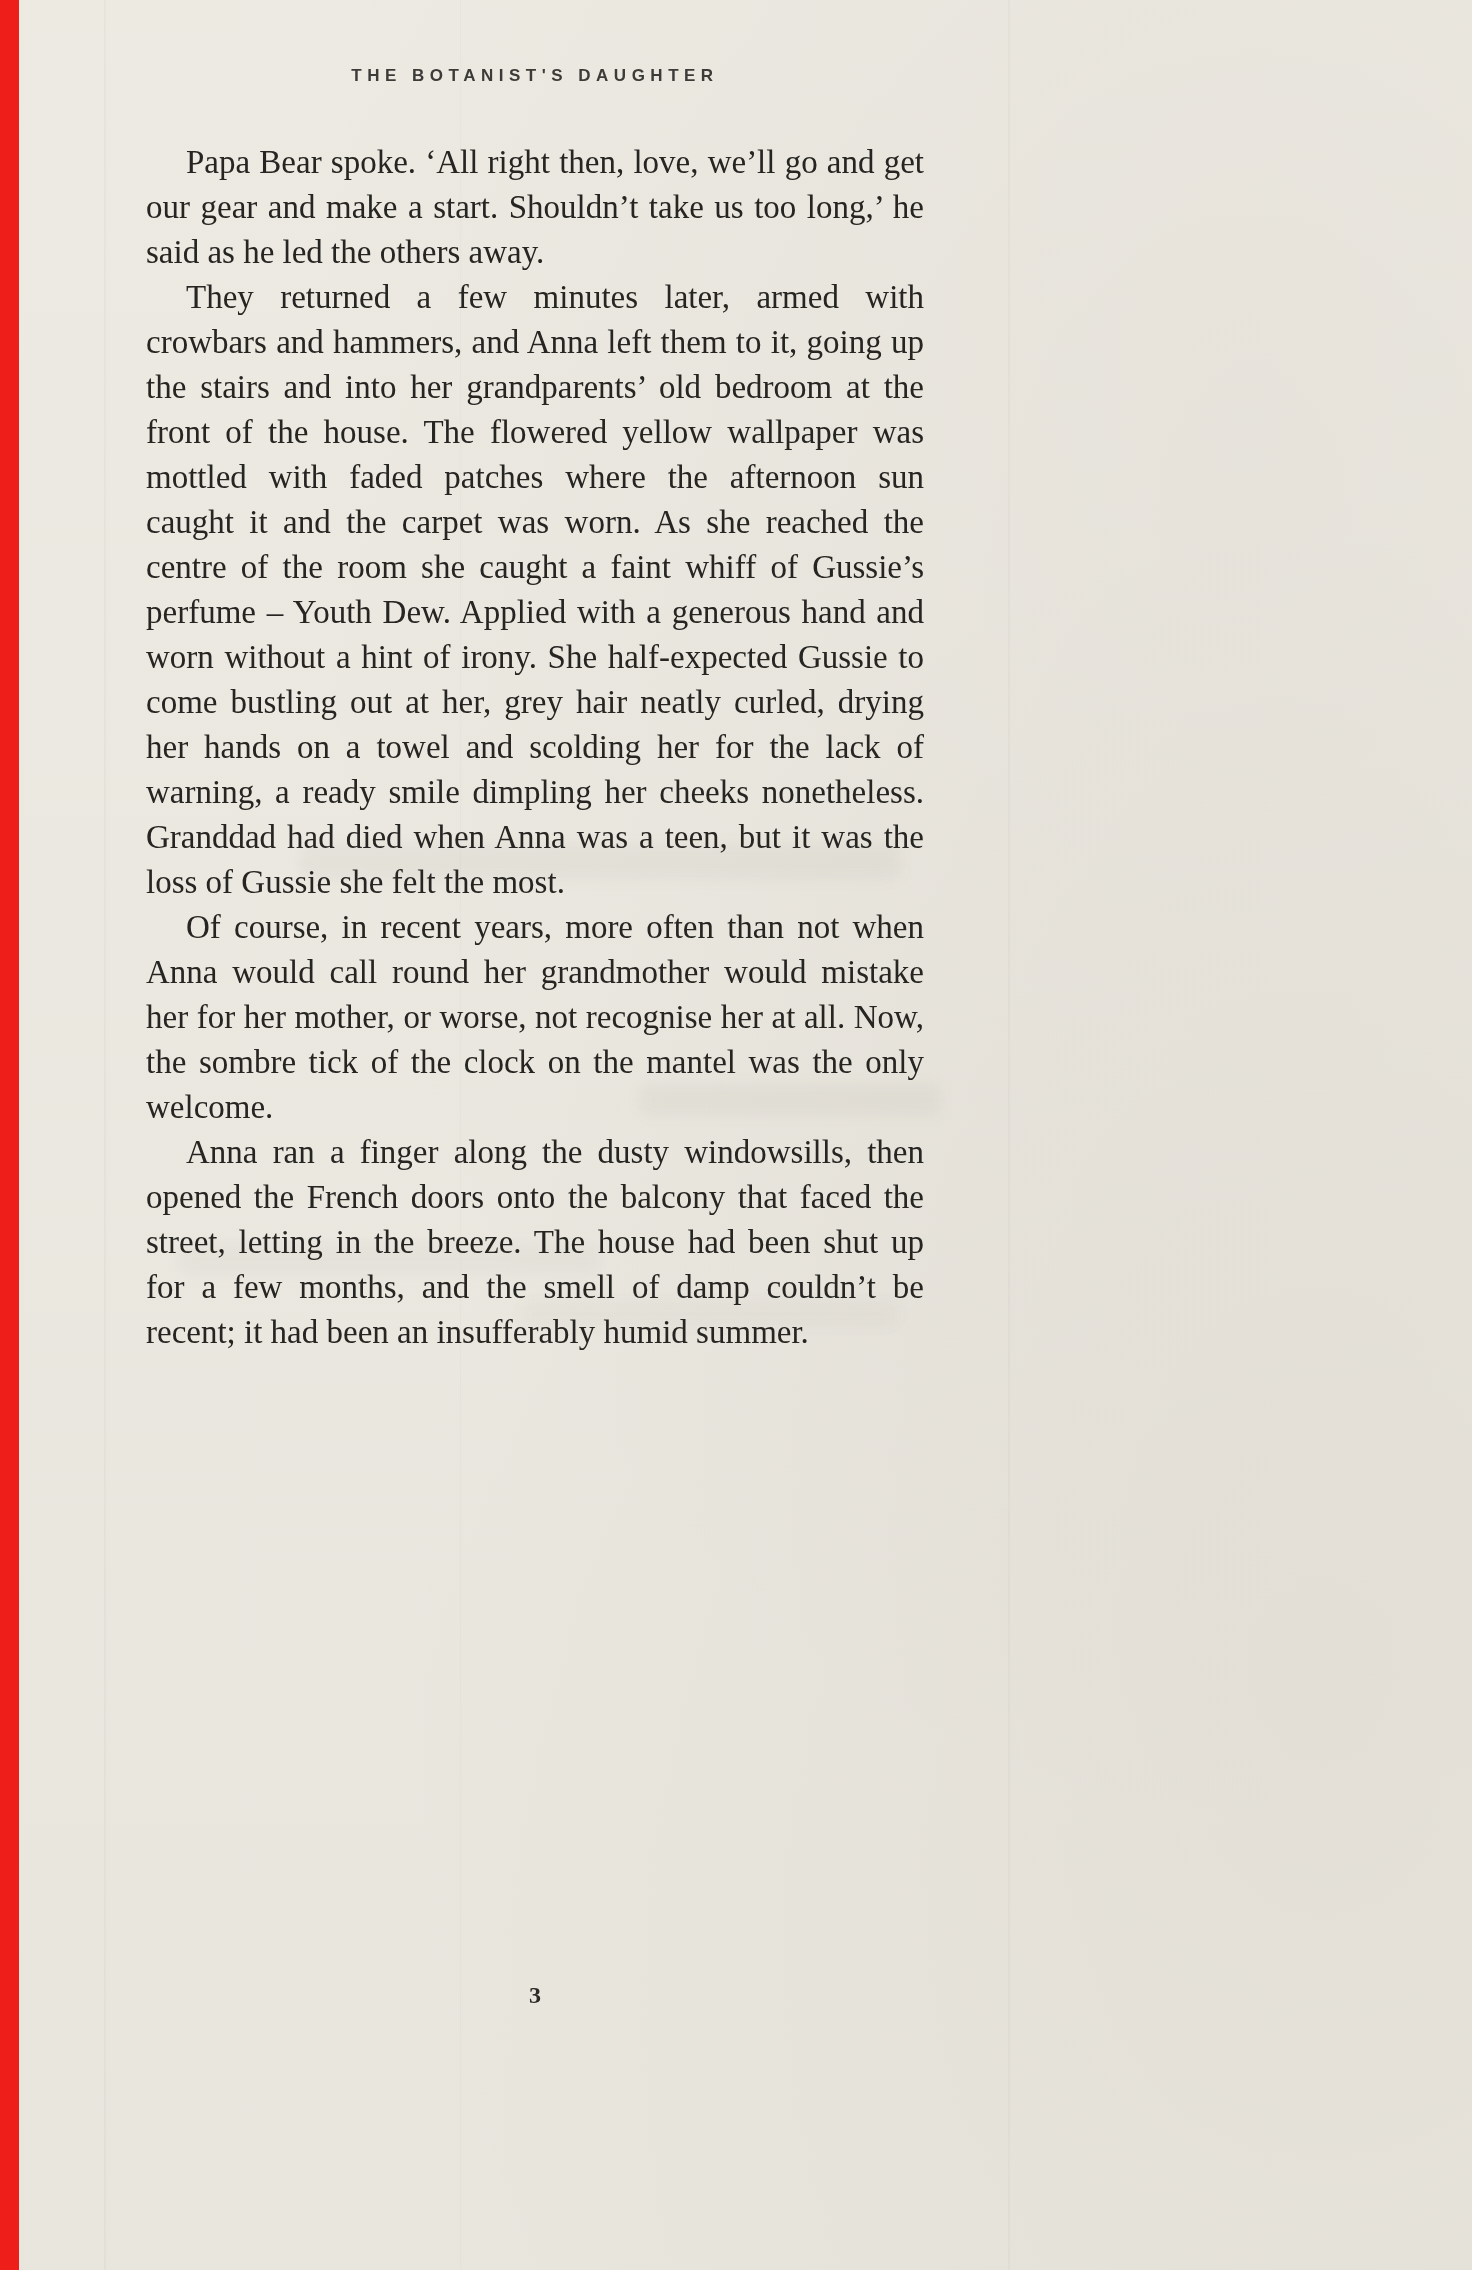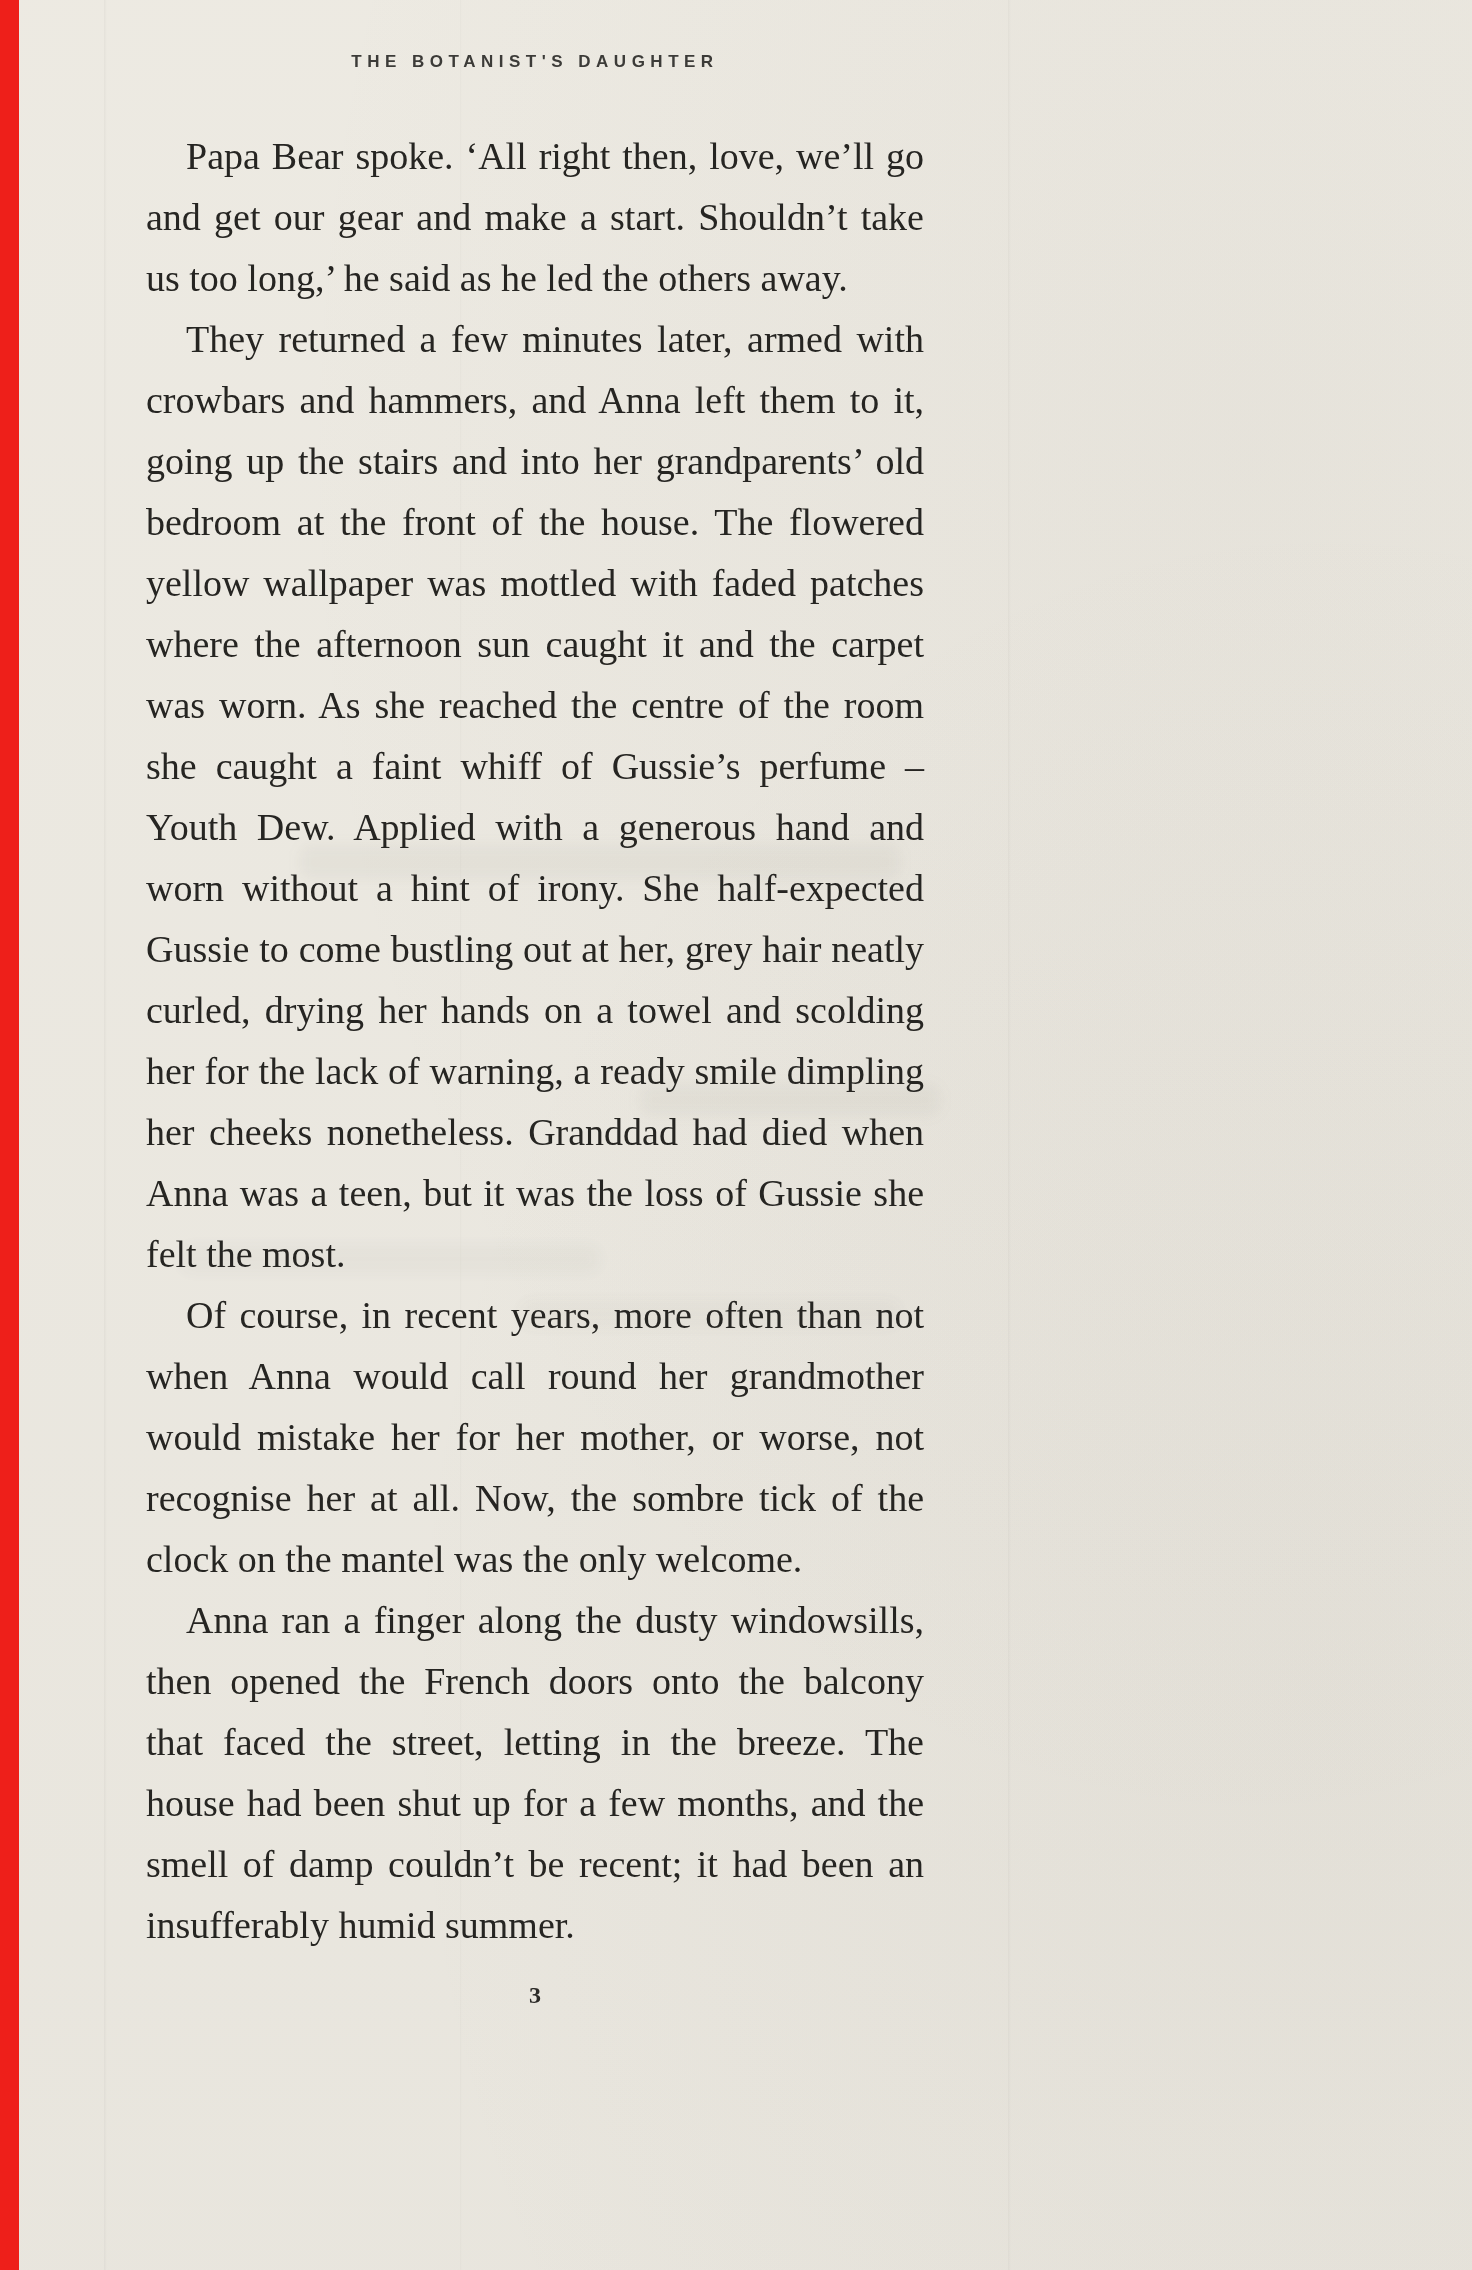--- a/index.html
+++ b/index.html
@@ -42,36 +42,36 @@
     border-radius: 10px;
   }
   .smudge.s1 { left: 300px; top: 845px;  width: 600px; height: 34px; }
   .smudge.s2 { left: 640px; top: 1085px; width: 300px; height: 30px; }
   .smudge.s3 { left: 180px; top: 1245px; width: 420px; height: 28px; opacity: .8; }
   .smudge.s4 { left: 520px; top: 1300px; width: 380px; height: 28px; opacity: .7; }
 
   .page-block {
     position: absolute;
     left: 146px;
-    top: 0;
+    top: 14px;
     width: 778px;
   }
   .running-head {
     margin-top: 52px;
     text-align: center;
     font-family: "Liberation Sans", sans-serif;
     font-weight: bold;
     font-size: 17px;
     letter-spacing: 5.5px;
     color: #3c3b38;
   }
   .body-text {
     margin-top: 54px;
-    font-size: 38px;
-    line-height: 61px;
+    font-size: 33px;
+    line-height: 45px;
     color: #262522;
     text-align: justify;
   }
   .body-text p {
     margin: 0;
     text-indent: 40px;
     text-rendering: optimizeLegibility;
   }
   .folio {
     position: absolute;

